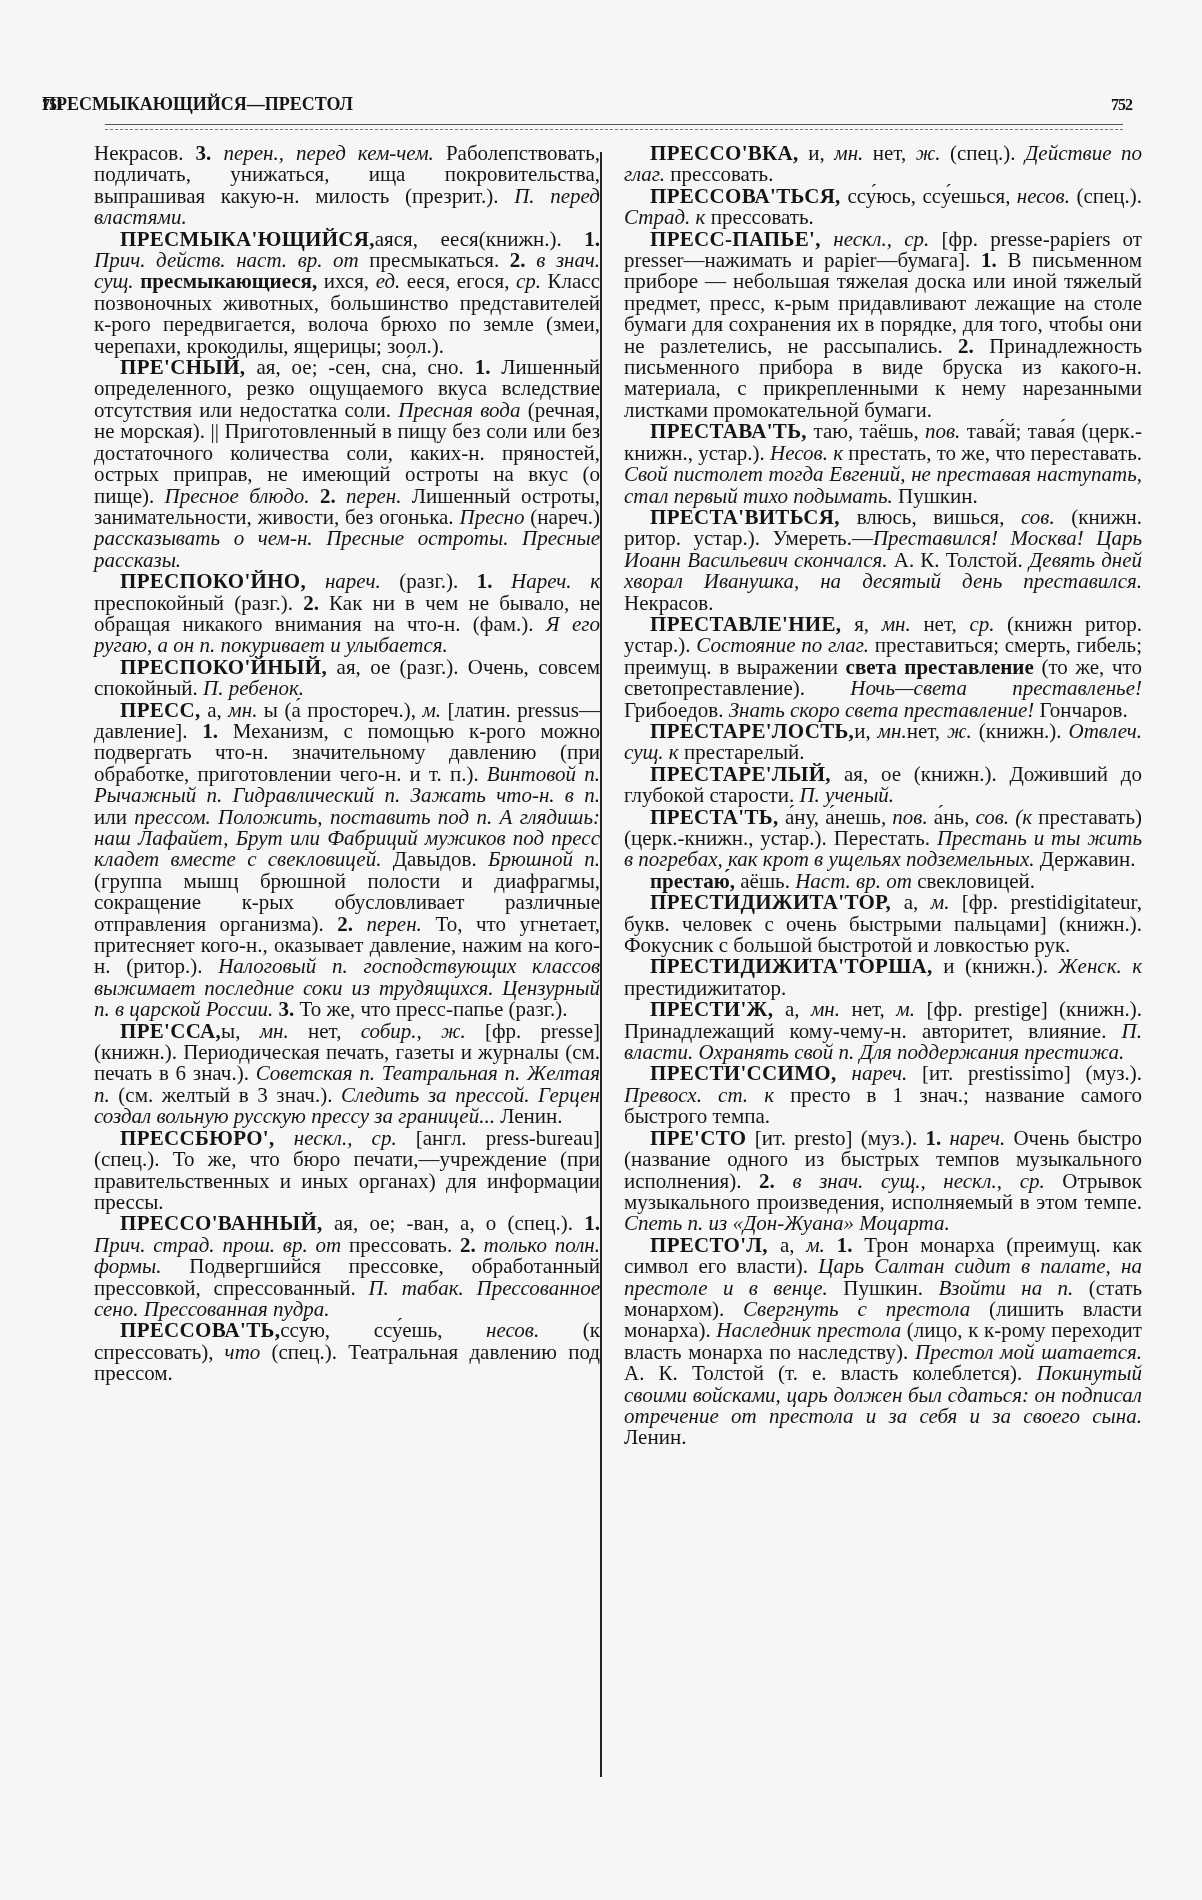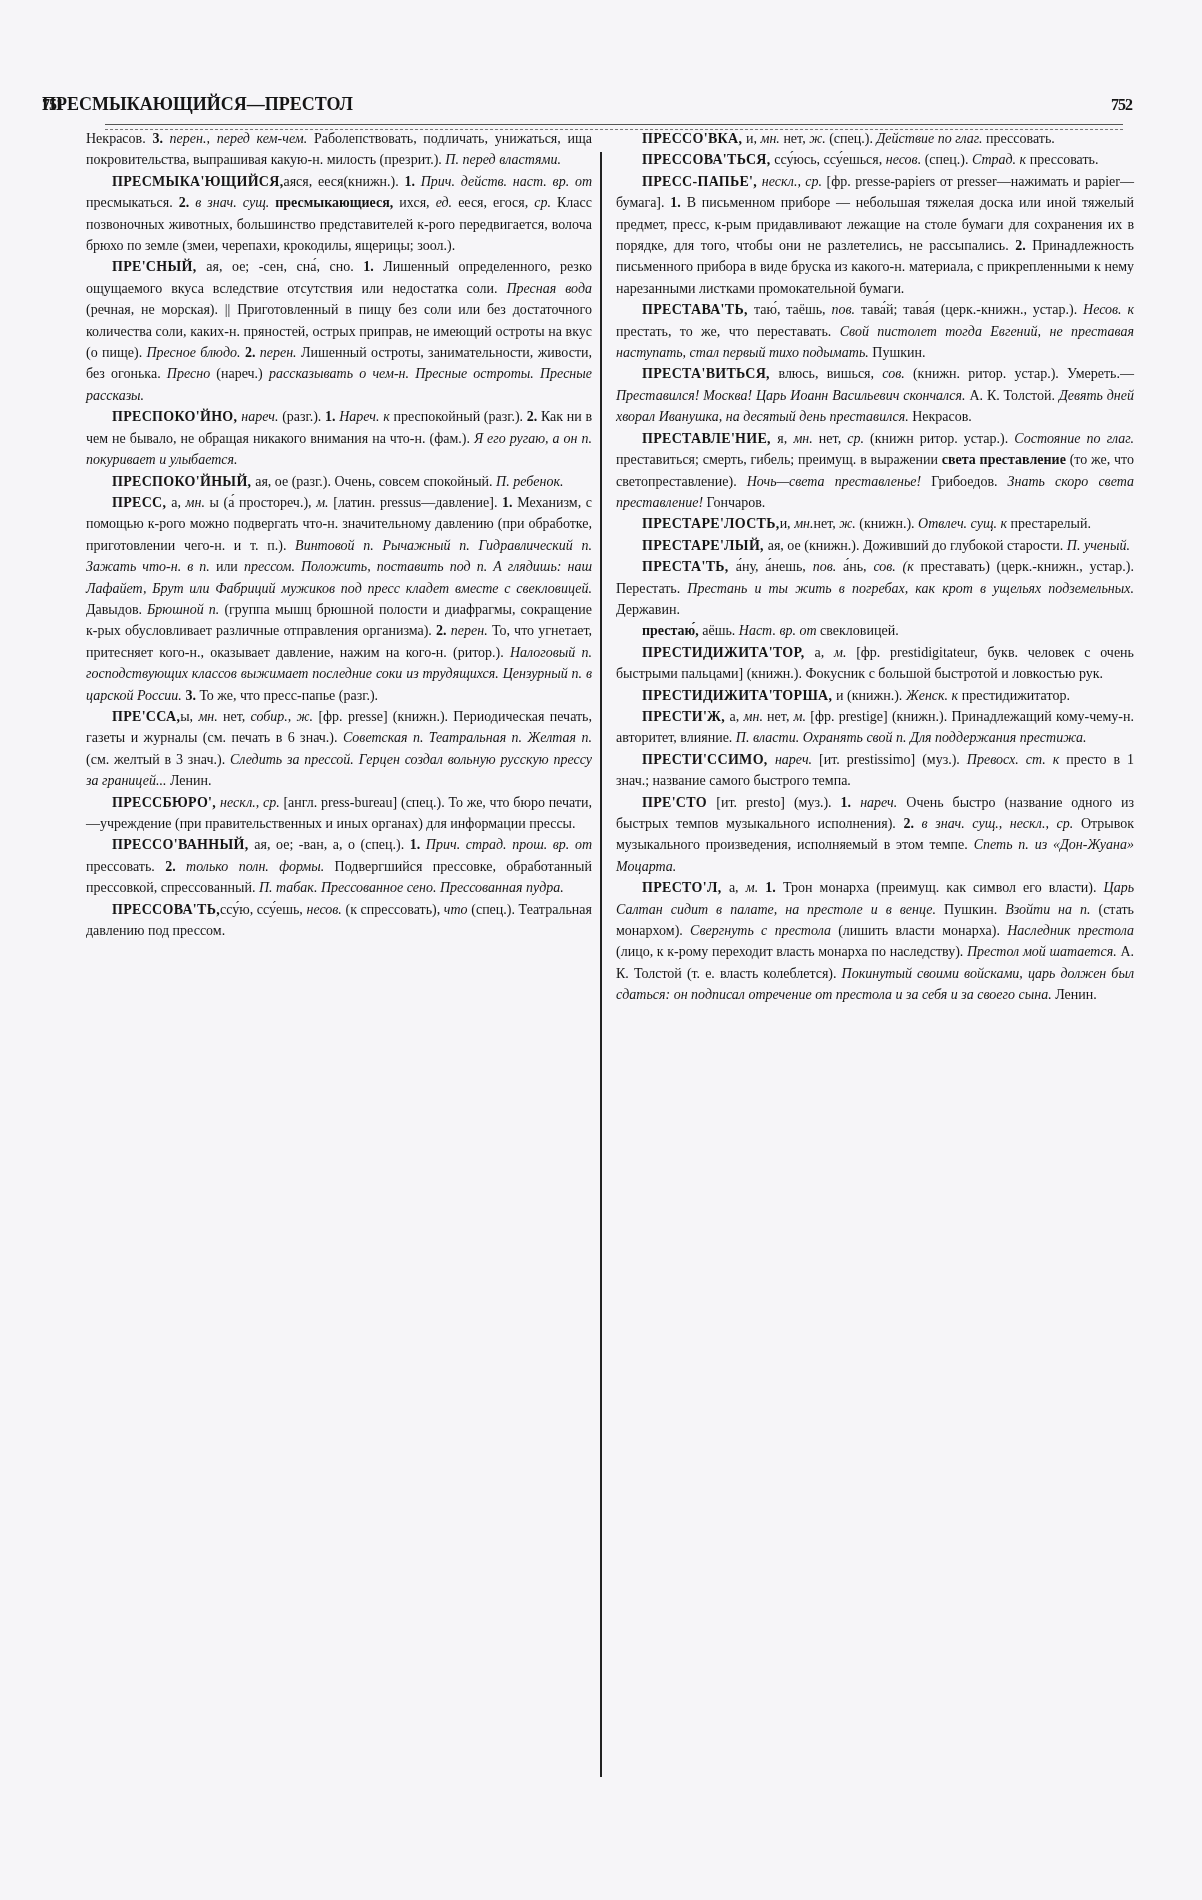--- a/index.html
+++ b/index.html
@@ -19,23 +19,24 @@
   .pgnum.right { right:0; }
   .runhead {
     position:absolute; left:0; right:0; top:2px; text-align:left;
     font-family:"Liberation Serif",serif; font-weight:bold; font-size:18px;
   }
   .rule {
     position:absolute; left:105px; top:124px; width:1018px; height:4px;
     border-top:1px solid #555; border-bottom:1px dashed #777;
   }
   .col {
-    position:absolute; top:128px;
-    font-family:"Liberation Serif",serif; font-size:14px; line-height:21.4px;
+    position:absolute; top:143px;
+    font-family:"Liberation Serif",serif; font-size:21px; line-height:21.4px;
     text-align:justify;
+    margin-left:8px;
   }
   .col.left { left:86px; width:506px; }
   .col.right { left:616px; width:518px; }
   .divider {
     position:absolute; left:600px; top:152px; width:2px; height:1625px;
     background:#222;
   }
   .entry { margin:0; text-indent:26px; }
   .entry.cont { text-indent:0; }
   .hw { font-weight:bold; letter-spacing:0.3px; }

